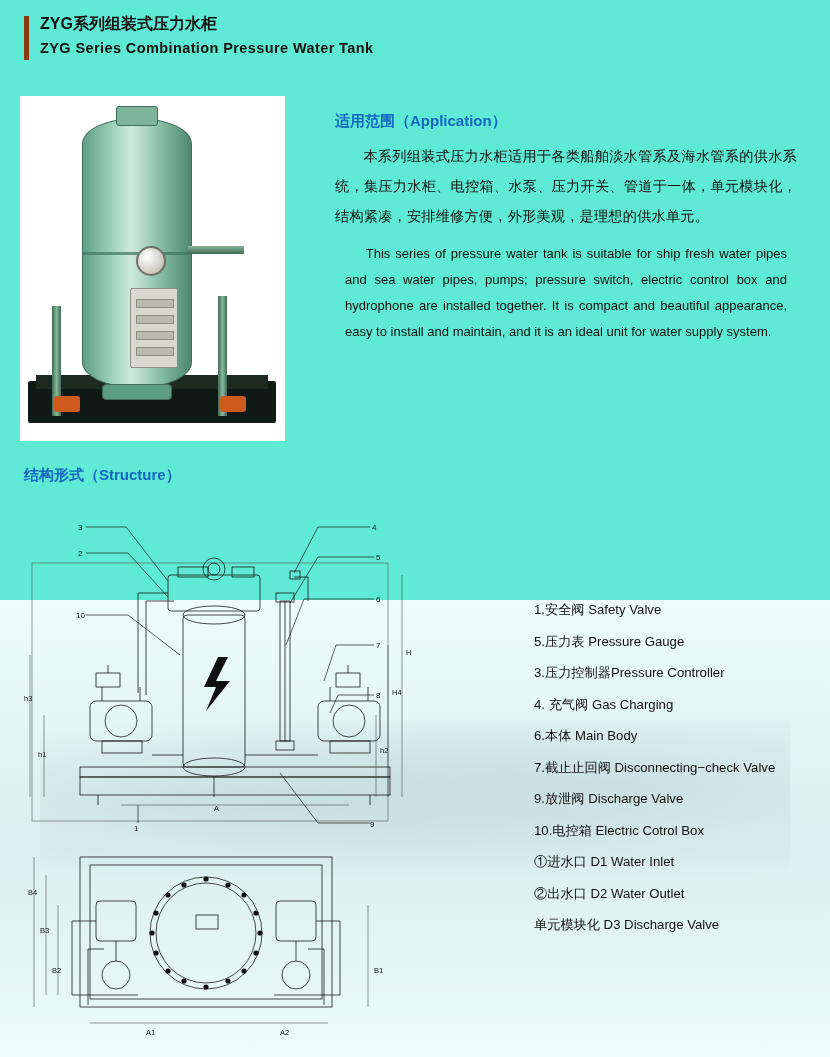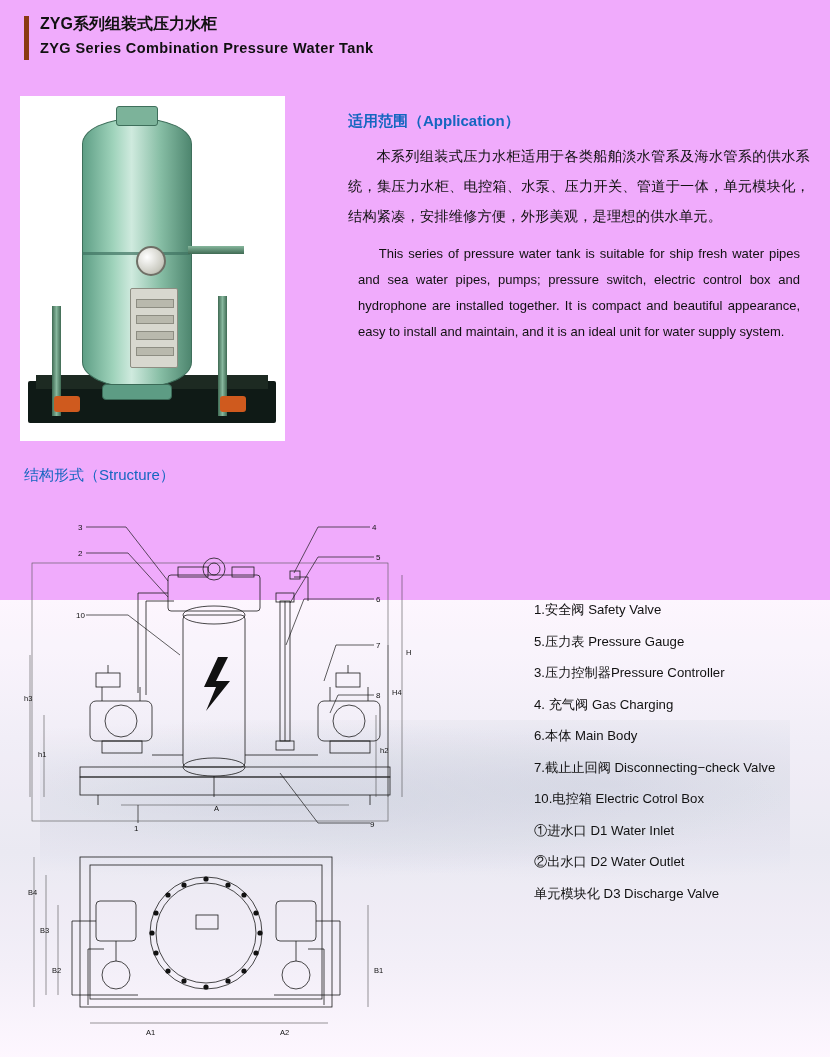--- a/index.html
+++ b/index.html
@@ -11,21 +11,21 @@
     height: 1057px;
     background: #ffffff;
     font-family: "Liberation Sans", sans-serif;
     position: relative;
     overflow: hidden;
   }
   .page {
     position: relative;
     width: 830px;
     height: 1057px;
-    background: #f0abfc;
+    background: #5eead4;
   }
   
   .bg-watermark {
     position: absolute;
     left: 0;
     top: 600px;
     width: 830px;
     height: 457px;
     background: linear-gradient(180deg, #ffffff 0%, #f2f6f7 30%, #eaf0f2 55%, #f4f7f8 80%, #ffffff 100%);
     opacity: 0.9;
@@ -220,21 +220,21 @@
     left: 168px;
     top: 150px;
     width: 56px;
     height: 8px;
     background: linear-gradient(180deg,#87b79d,#3f6a53);
   }
 
   
   .app-block {
     position: absolute;
-    left: 348px;
+    left: 335px;
     top: 112px;
     width: 462px;
   }
   .app-title {
     font-size: 15px;
     font-weight: bold;
     color: #1566c0;
     margin-bottom: 10px;
   }
   .app-title .en { color: #1566c0; }
@@ -255,21 +255,21 @@
     text-indent: 1.6em;
     margin: 10px;
   }
 
   
   .struct-title {
     position: absolute;
     left: 24px;
     top: 466px;
     font-size: 15px;
-    font-weight: normal;
+    font-weight: bold;
     color: #1566c0;
   }
 
   .diagram-top {
     position: absolute;
     left: 18px;
     top: 505px;
     width: 400px;
     height: 330px;
   }
@@ -500,19 +500,20 @@
     </svg>
   </div>
 
   <div class="legend">
     <div class="legend-item">1.安全阀 Safety Valve</div>
     <div class="legend-item">5.压力表 Pressure Gauge</div>
     <div class="legend-item">3.压力控制器Pressure Controller</div>
     <div class="legend-item">4. 充气阀 Gas Charging</div>
     <div class="legend-item">6.本体 Main Body</div>
     <div class="legend-item">7.截止止回阀 Disconnecting−check Valve</div>
+    <div class="legend-item">9.放泄阀 Discharge Valve</div>
     <div class="legend-item">10.电控箱 Electric Cotrol Box</div>
     <div class="legend-item">①进水口 D1 Water Inlet</div>
     <div class="legend-item">②出水口 D2 Water Outlet</div>
     <div class="legend-item">单元模块化 D3 Discharge Valve</div>
   </div>
 
 </div>
 
 </body></html>

